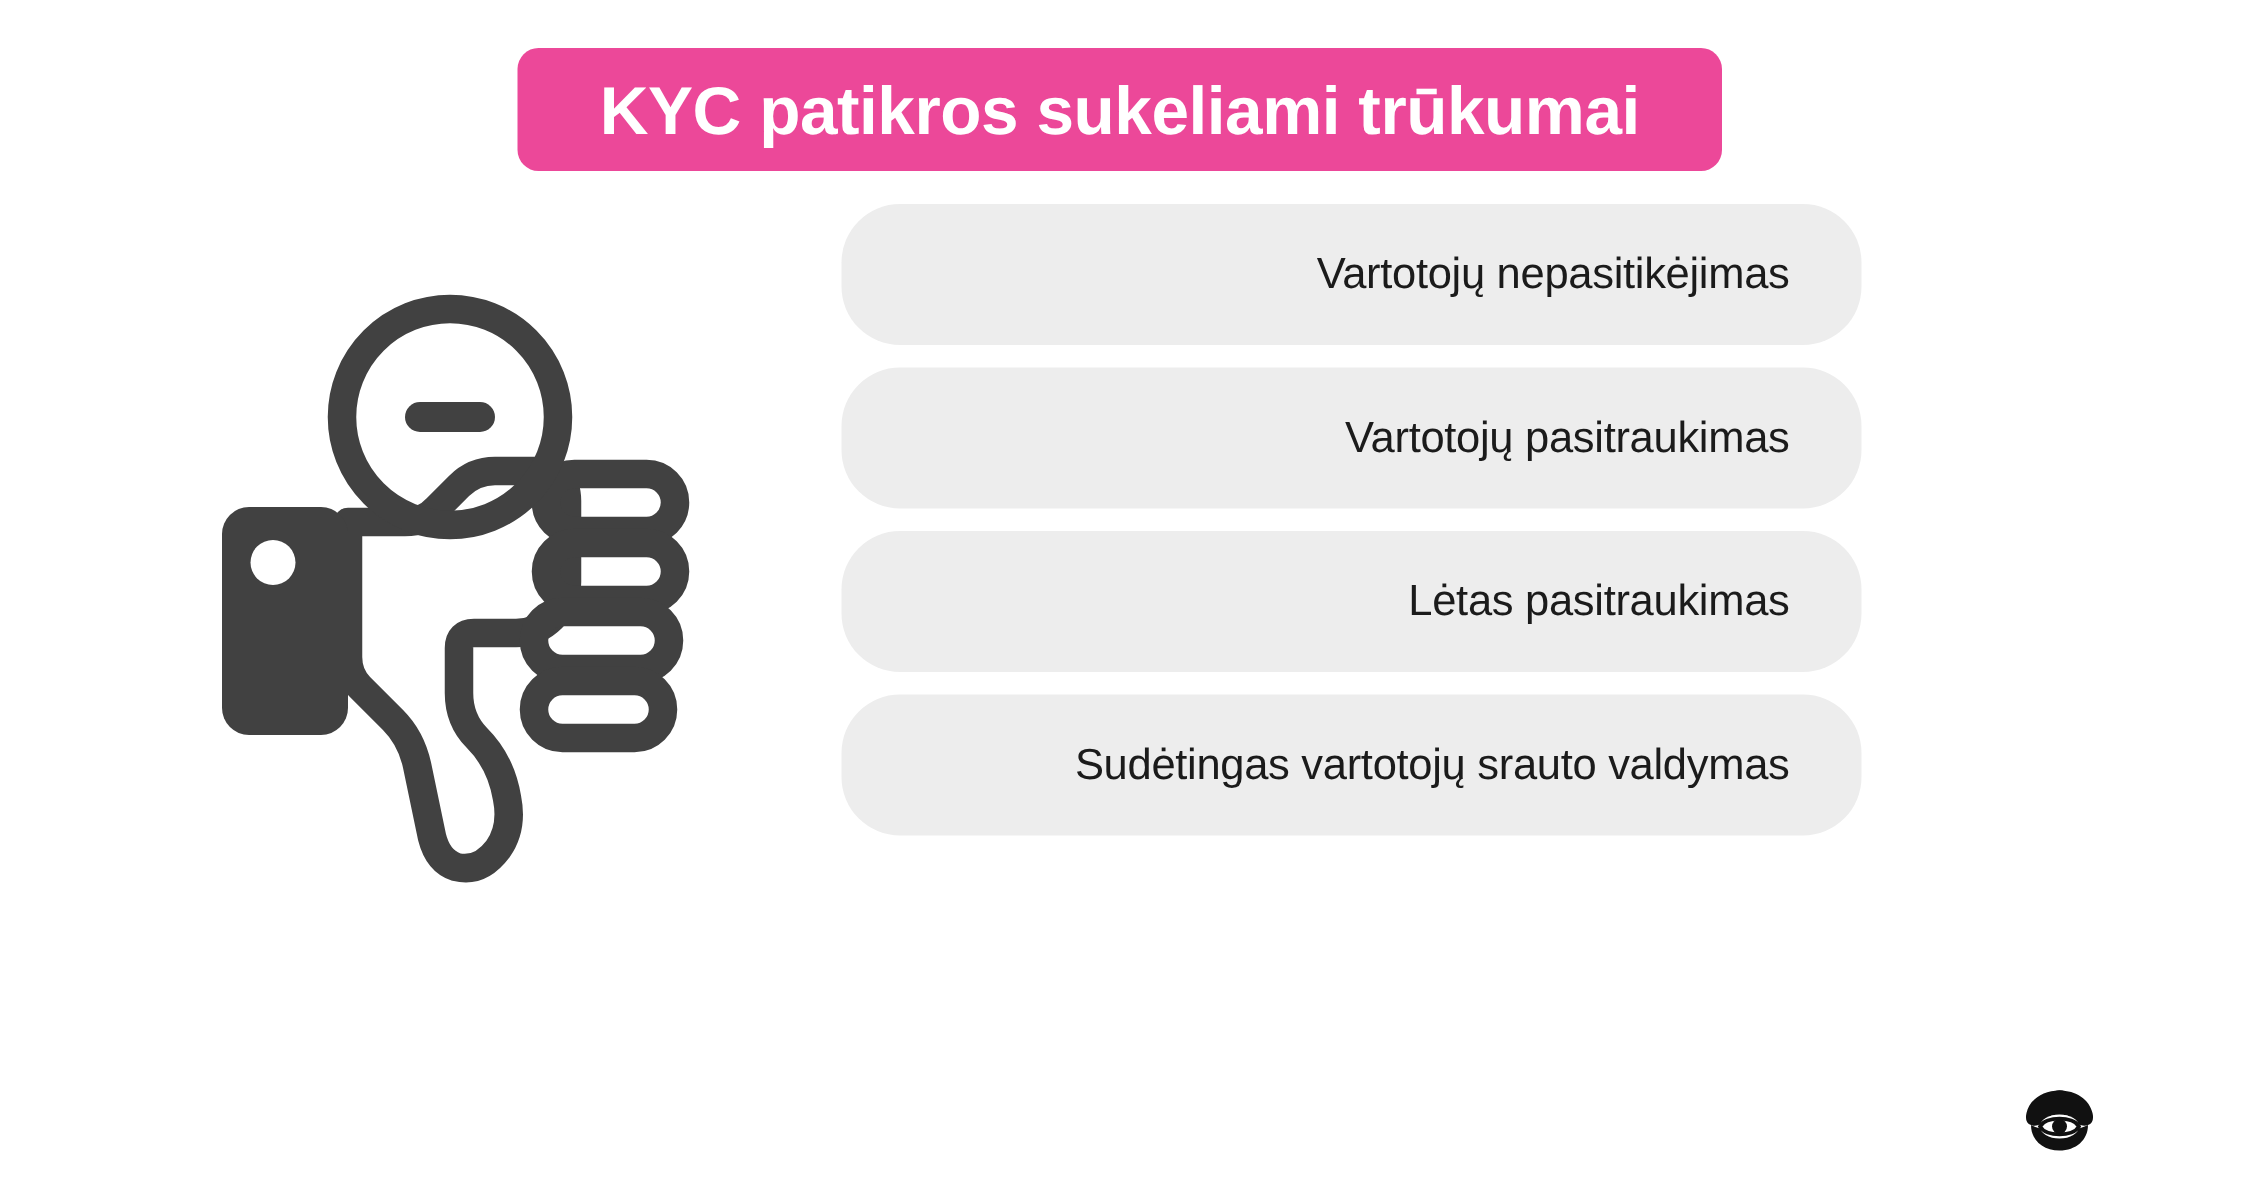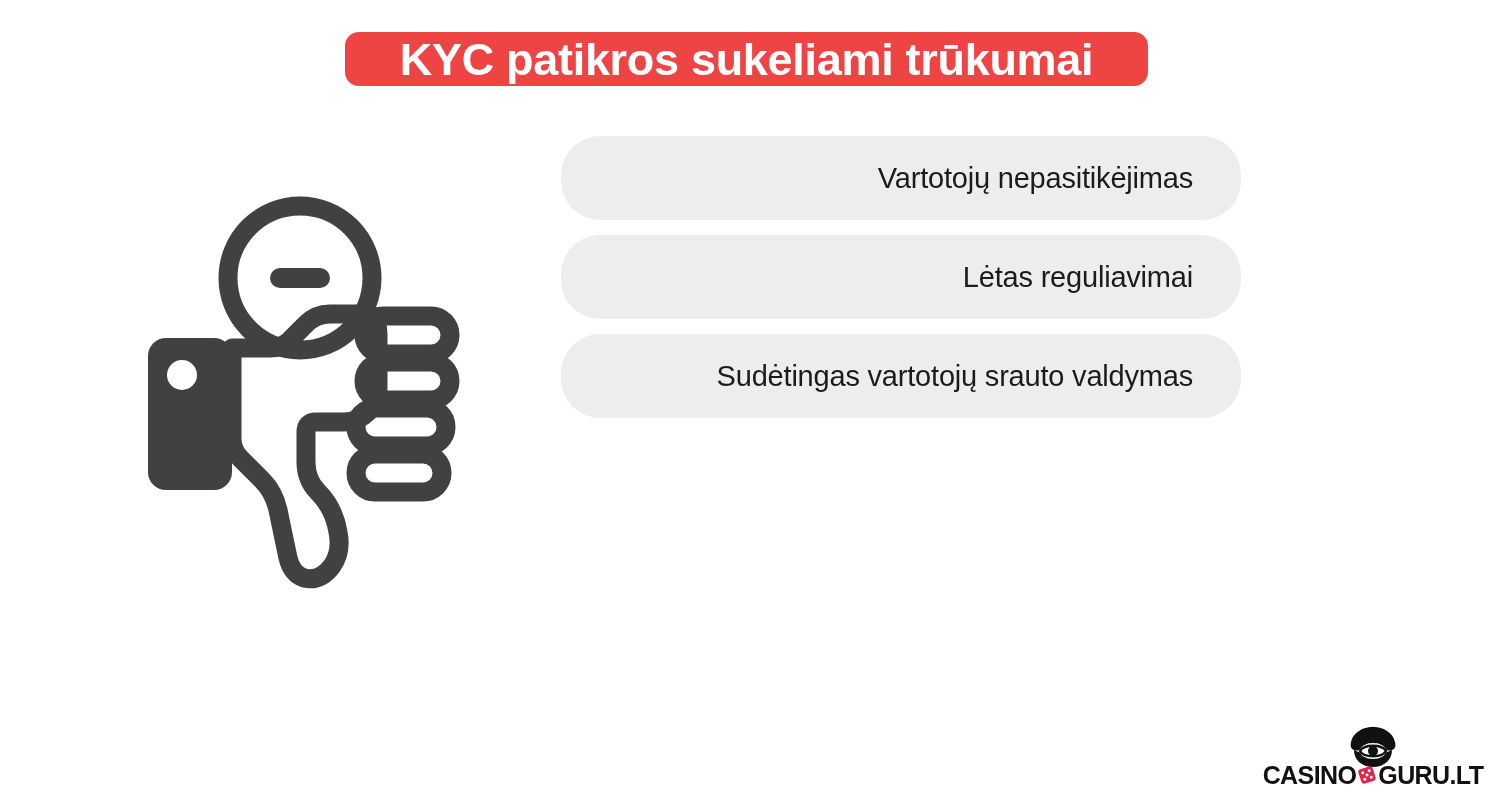--- a/index.html
+++ b/index.html
@@ -15,22 +15,22 @@
     overflow: hidden;
     font-family: "Liberation Sans", sans-serif;
   }
 
   
   #title-banner {
     position: absolute;
     left: 345px;
     top: 32px;
     width: 803px;
-    height: 54px;
-    background: #ef4444;
+    height: 82px;
+    background: #ec4899;
     border-radius: 14px;
     display: flex;
     align-items: center;
     justify-content: center;
   }
   #title-text {
     color: #ffffff;
     font-size: 45px;
     font-weight: 600;
     letter-spacing: -0.3px;
@@ -50,21 +50,21 @@
 
   
   #pill-list {
     position: absolute;
     left: 561px;
     top: 136px;
     width: 680px;
   }
   .pill {
     position: relative;
-    height: 84px;
+    height: 94px;
     margin-bottom: 15px;
     background: #EDEDED;
     border-radius: 39px;
     display: flex;
     align-items: center;
     justify-content: flex-end;
     box-sizing: border-box;
     padding-right: 48px;
   }
   .pill:last-child { margin-bottom: 0; }
@@ -171,21 +171,24 @@
 
       <rect x="150" y="88" width="60" height="20" rx="10" fill="#414141"></rect>
     </svg>
   </div>
 
   <div id="pill-list">
     <div class="pill">
       <span class="pill-label">Vartotojų nepasitikėjimas</span>
     </div>
     <div class="pill">
-      <span class="pill-label">Lėtas reguliavimai</span>
+      <span class="pill-label">Vartotojų pasitraukimas</span>
+    </div>
+    <div class="pill">
+      <span class="pill-label">Lėtas pasitraukimas</span>
     </div>
     <div class="pill">
       <span class="pill-label">Sudėtingas vartotojų srauto valdymas</span>
     </div>
   </div>
 
   <div id="logo">
     <div id="logo-mark">
       <svg viewBox="0 0 62 42" xmlns="http://www.w3.org/2000/svg">
 
@@ -205,31 +208,15 @@
         <path d="M12 24 C12 34 20 41 31 41 C42 41 50 34 50 24
                  C44 27 38 28 31 28 C24 28 18 27 12 24 Z" fill="#111111"></path>
 
         <ellipse cx="31" cy="25" rx="13" ry="8" fill="#ffffff"></ellipse>
 
         <path d="M18 25 C22 18 40 18 44 25 C40 32 22 32 18 25 Z" fill="none" stroke="#111111" stroke-width="2.5"></path>
 
         <circle cx="31" cy="25" r="5" fill="#111111"></circle>
       </svg>
     </div>
-    <div id="logo-wordmark">
-      <span class="logo-word">CASINO</span>
-      <span id="logo-dice">
-        <svg viewBox="0 0 20 20" xmlns="http://www.w3.org/2000/svg">
-          <g transform="rotate(-18 10 10)">
-            <rect x="2.5" y="2.5" width="15" height="15" rx="3" fill="#E3224B"></rect>
-            <circle cx="6.6" cy="6.6" r="1.5" fill="#ffffff"></circle>
-            <circle cx="13.4" cy="6.6" r="1.5" fill="#ffffff"></circle>
-            <circle cx="10" cy="10" r="1.5" fill="#ffffff"></circle>
-            <circle cx="6.6" cy="13.4" r="1.5" fill="#ffffff"></circle>
-            <circle cx="13.4" cy="13.4" r="1.5" fill="#ffffff"></circle>
-          </g>
-        </svg>
-      </span>
-      <span class="logo-word">GURU.LT</span>
-    </div>
   </div>
 
 </div>
 
 </body></html>

